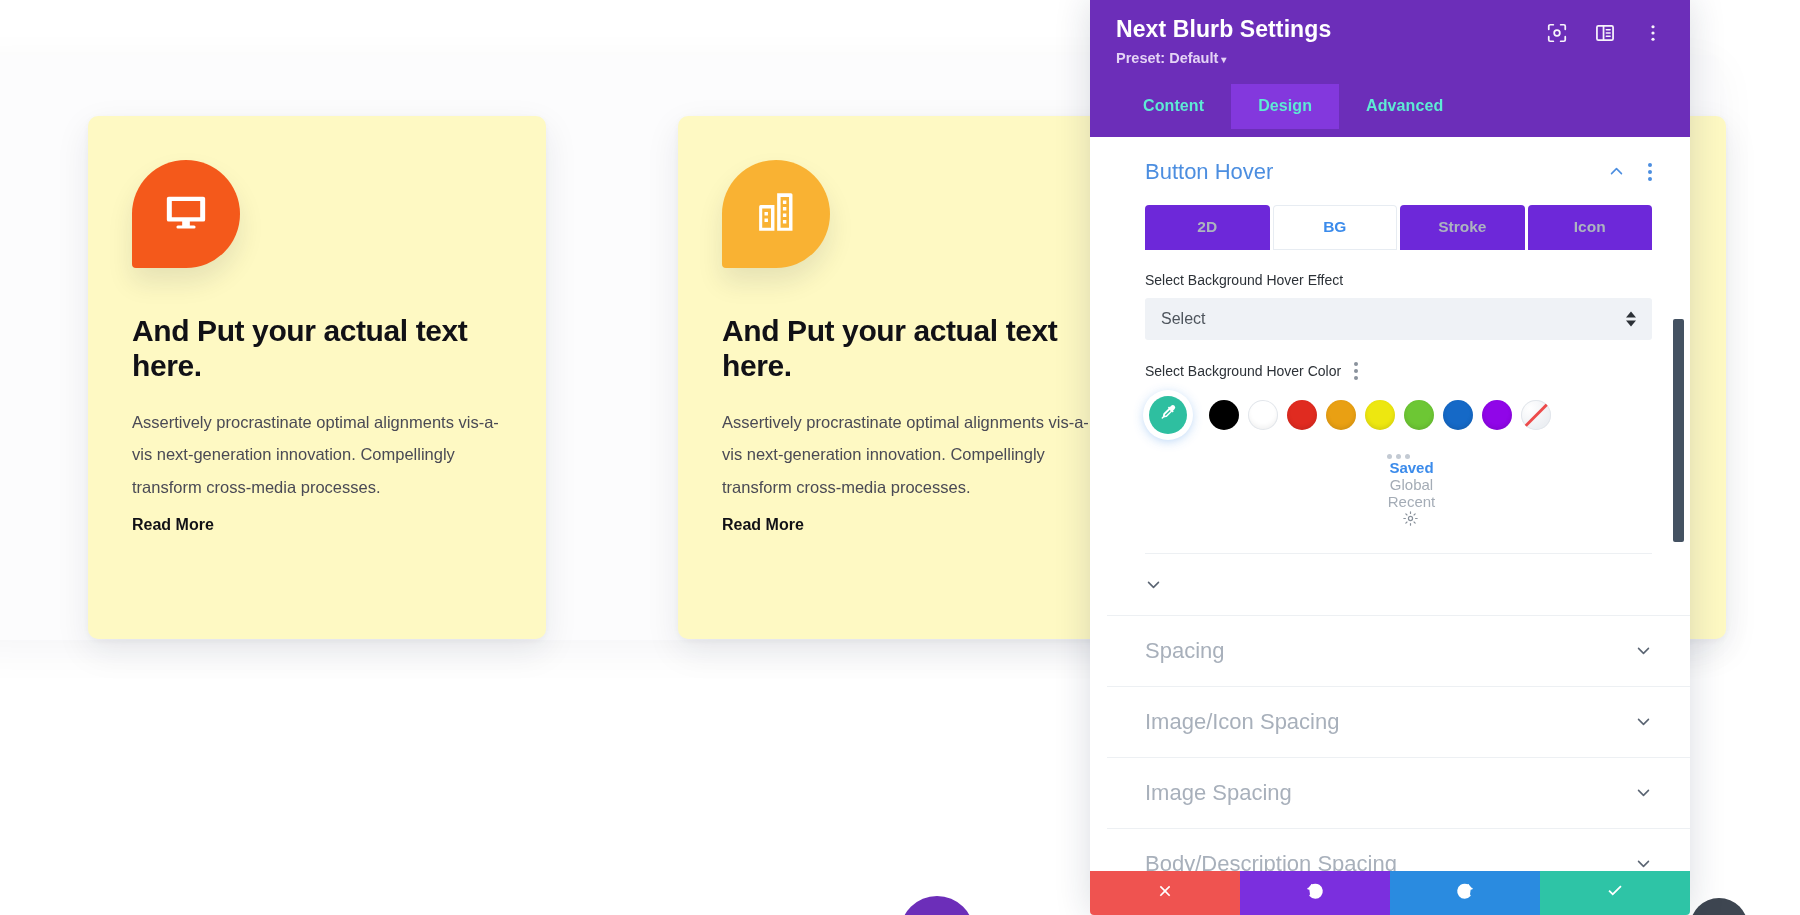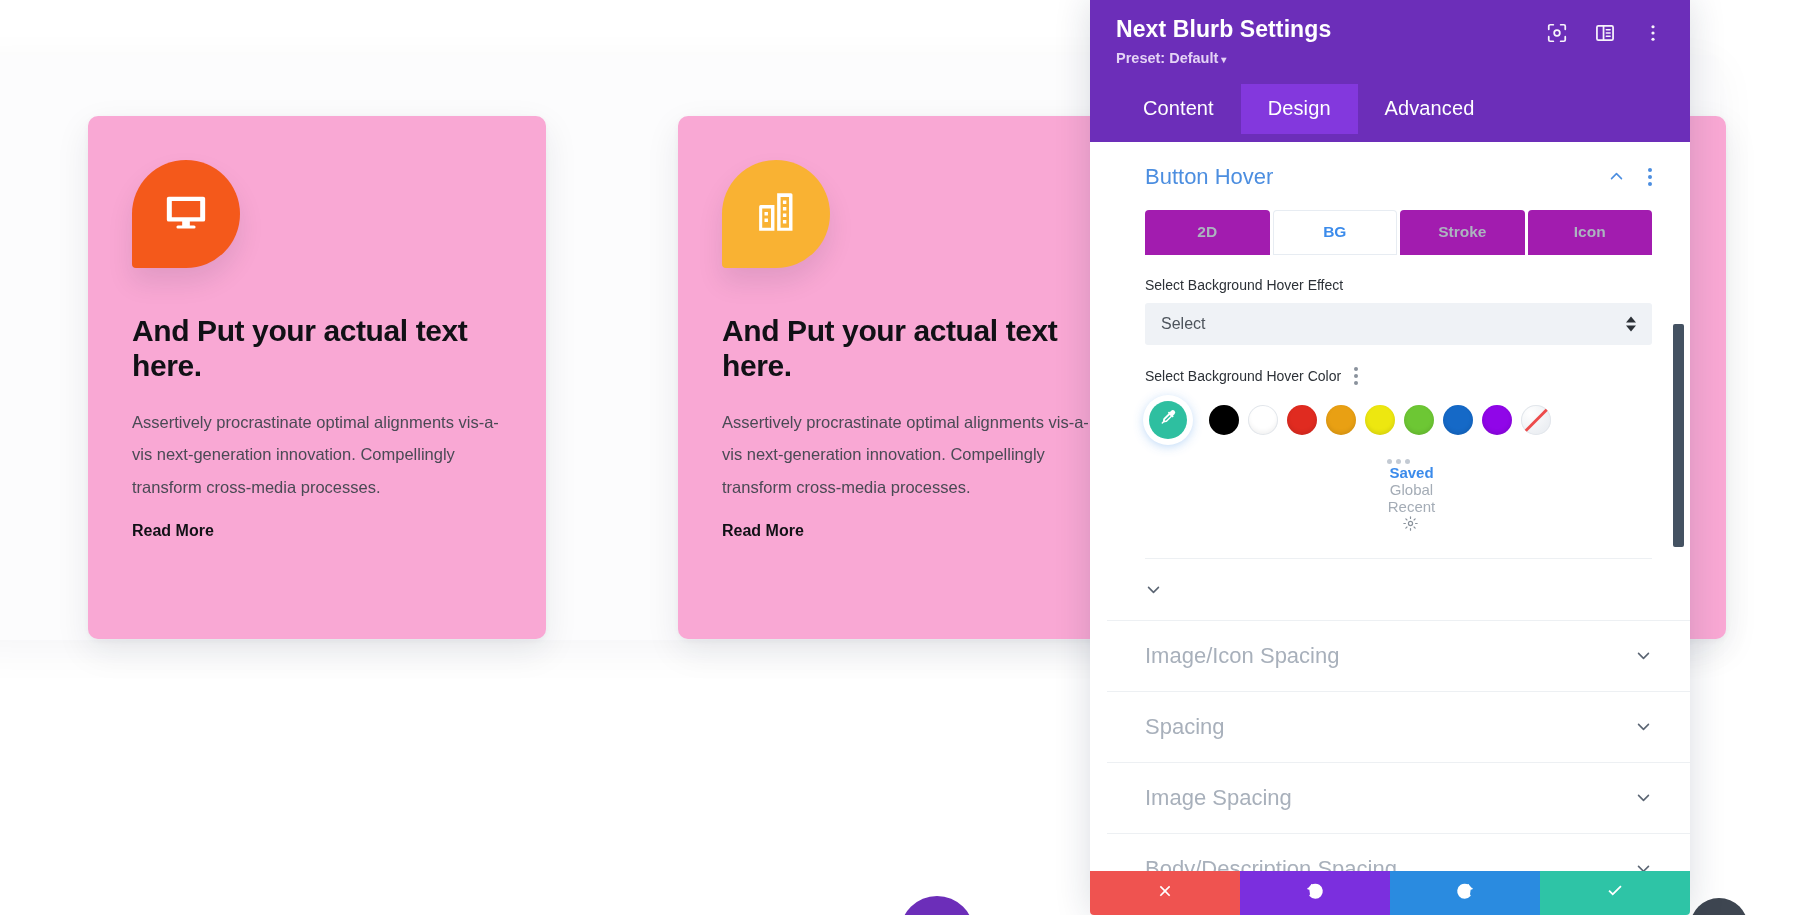--- a/index.html
+++ b/index.html
@@ -21,21 +21,21 @@
   }
   .bg-panel{
     position:absolute; left:-40px; top:55px; width:1760px; height:585px;
     background:#fcfcfd; border-radius:10px;
     box-shadow: 0 10px 44px rgba(20,30,60,.045);
   }
 
   
   .card {
     position: absolute;
-    background: #f9a8d4;
+    background: #fef9c3;
     border-radius: 10px;
     box-shadow: 0 12px 34px rgba(22,30,56,.085), 0 2px 6px rgba(22,30,56,.04);
     padding: 44px 44px 16px 44px;
     overflow: hidden;
   }
   .card-1 { left: 88px;  top: 116px; width: 458px; height: 523px; }
   .card-2 { left: 678px; top: 116px; width: 458px; height: 523px; }
   .card-3 { left: 1268px; top: 116px; width: 458px; height: 523px; }
 
   .blurb-icon {
@@ -47,21 +47,21 @@
   }
   .blurb-icon svg { width: 46px; height: 46px; fill: #ffffff; }
 
   .blurb-title {
     font-size: 30px; line-height: 1.16; font-weight: 700;
     color: #111116; letter-spacing: -0.4px;
     margin-bottom: 22px;
   }
   .blurb-body {
     font-size: 16.5px; line-height: 1.98; color: #4a4a55;
-    margin-bottom: 18px;
+    margin-bottom: 12px;
   }
   .blurb-more {
     font-size: 16px; font-weight: 700; color: #111116;
     display:inline-block; cursor:pointer;
   }
 
   
   #modal {
     position: absolute;
     left: 1090px; top: 0px;
@@ -91,21 +91,21 @@
   .modal-preset .caret { font-size: 10px; margin-left:3px; }
   .mh-icons { display:flex; align-items:center; gap: 26px; padding-top: 6px; }
   .mh-ico { width: 22px; height: 22px; cursor:pointer; opacity:.95; }
   .mh-ico svg { width:100%; height:100%; display:block; }
 
   .modal-tabs {
     display: flex; margin-top: 18px;
   }
   .tab {
     padding: 13px 27px 14px 27px;
-    color:#ffffff; font-size:20px; font-weight:400; cursor:pointer;
+    color:#5eead4; font-size:16px; font-weight:700; cursor:pointer;
     background: transparent; letter-spacing:.1px;
   }
   .tab.active { background:#8338DD; }
 
   
   .modal-body {
     flex: 1 1 auto; position: relative;
     background:#ffffff; overflow: hidden;
   }
   .scroll-inner { padding: 0 0 0 17px; }
@@ -121,21 +121,21 @@
   .chev svg { width:100%; height:100%; display:block; }
   .kebab { width: 5px; margin-left: 22px; cursor:pointer; display:flex; flex-direction:column; gap:3px; align-items:center; }
   .kebab i { width:4px; height:4px; border-radius:50%; background:#4C8EE0; display:block; }
 
   
   .segmented {
     display:flex; margin: 0 38px 0 38px; gap: 3px;
   }
   .seg {
     flex:1 1 0; text-align:center; padding: 13px 0 14px 0;
-    background:#a21caf; color:#ACB4BF; font-size:15.5px; font-weight:700;
+    background:#6d28d9; color:#ACB4BF; font-size:15.5px; font-weight:700;
     border-radius: 4px 4px 0 0; cursor:pointer;
   }
   .seg.active { background:#ffffff; color:#3B8BEB; box-shadow: 0 0 0 1px #E7ECF2 inset; }
 
   .field-block { padding: 0 38px; }
   .field-label {
     font-size: 14px; color:#2C3137; margin: 22px 0 10px 0;
     display:flex; align-items:center;
   }
   .field-label .lbl-kebab { margin-left: 12px; width:5px; display:flex; flex-direction:column; gap:3px; align-items:center; }
@@ -417,29 +417,29 @@
         </div>
 
         <div class="acc-row">
           <span class="chev">
             <svg viewBox="0 0 24 24" fill="none" stroke="#5A6472" stroke-width="2.2" stroke-linecap="round" stroke-linejoin="round">
                 <path d="M5 9l7 7 7-7"></path>
               </svg>
           </span>
         </div>
         <div class="acc-row">
-          <div class="at">Image/Icon Spacing</div>
+          <div class="at">Spacing</div>
           <span class="chev">
             <svg viewBox="0 0 24 24" fill="none" stroke="#5A6472" stroke-width="2.2" stroke-linecap="round" stroke-linejoin="round">
                 <path d="M5 9l7 7 7-7"></path>
               </svg>
           </span>
         </div>
         <div class="acc-row">
-          <div class="at">Spacing</div>
+          <div class="at">Image/Icon Spacing</div>
           <span class="chev">
             <svg viewBox="0 0 24 24" fill="none" stroke="#5A6472" stroke-width="2.2" stroke-linecap="round" stroke-linejoin="round">
                 <path d="M5 9l7 7 7-7"></path>
               </svg>
           </span>
         </div>
         <div class="acc-row">
           <div class="at">Image Spacing</div>
           <span class="chev">
             <svg viewBox="0 0 24 24" fill="none" stroke="#5A6472" stroke-width="2.2" stroke-linecap="round" stroke-linejoin="round">

